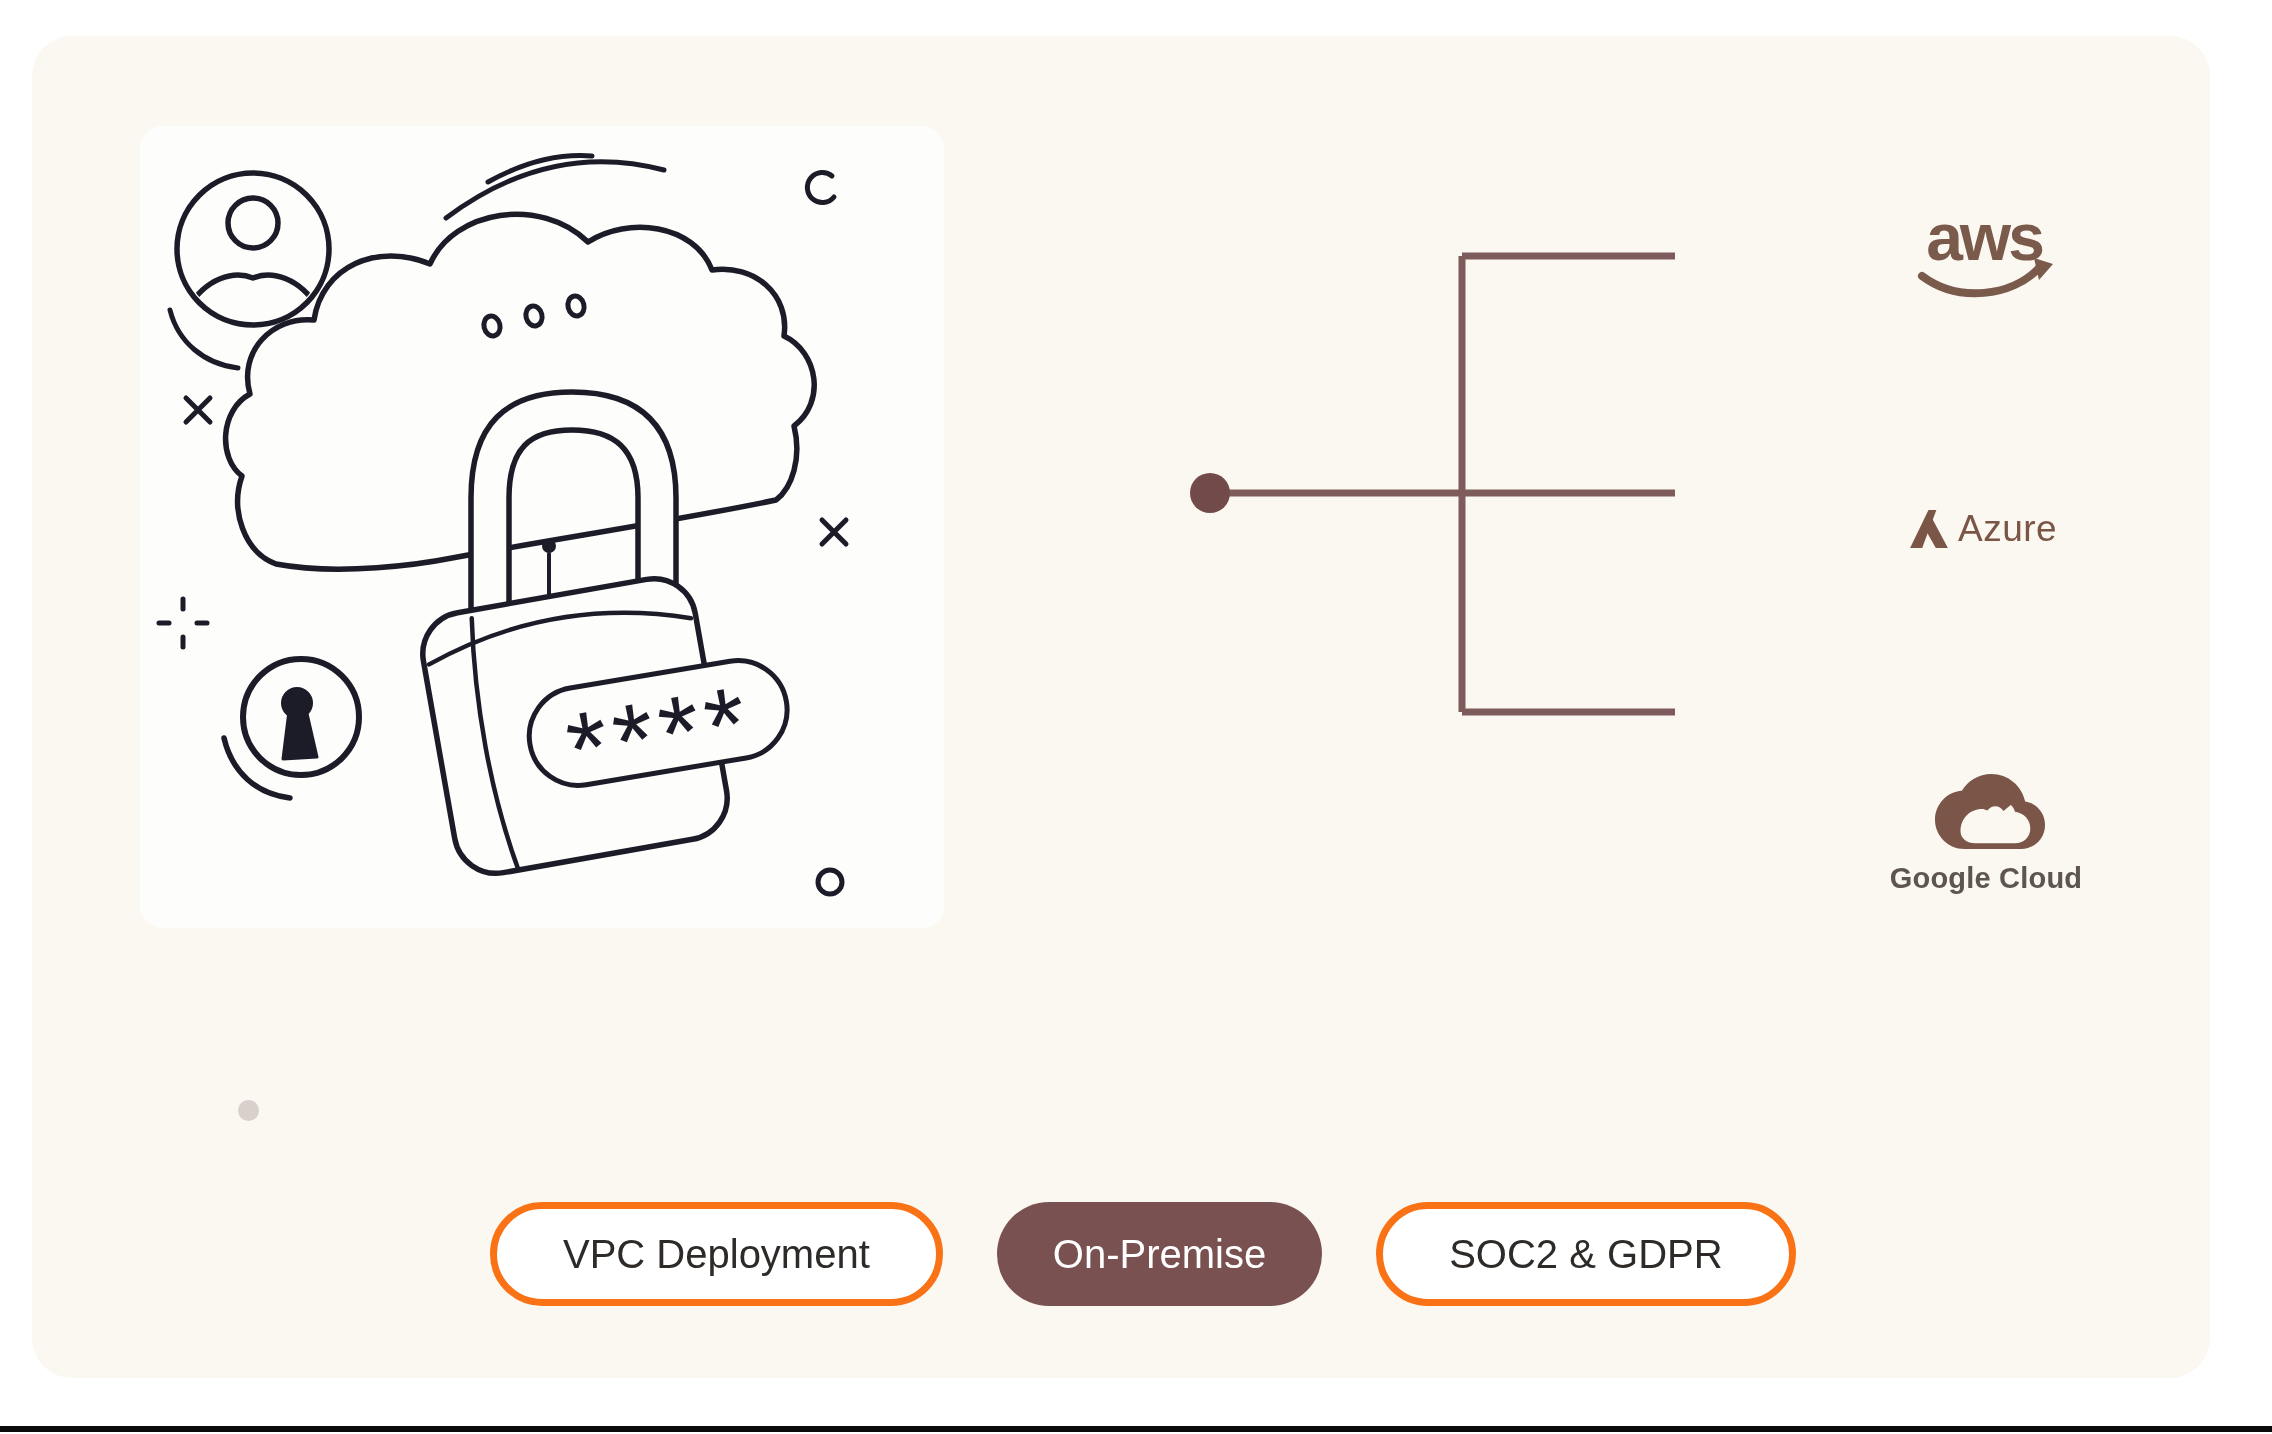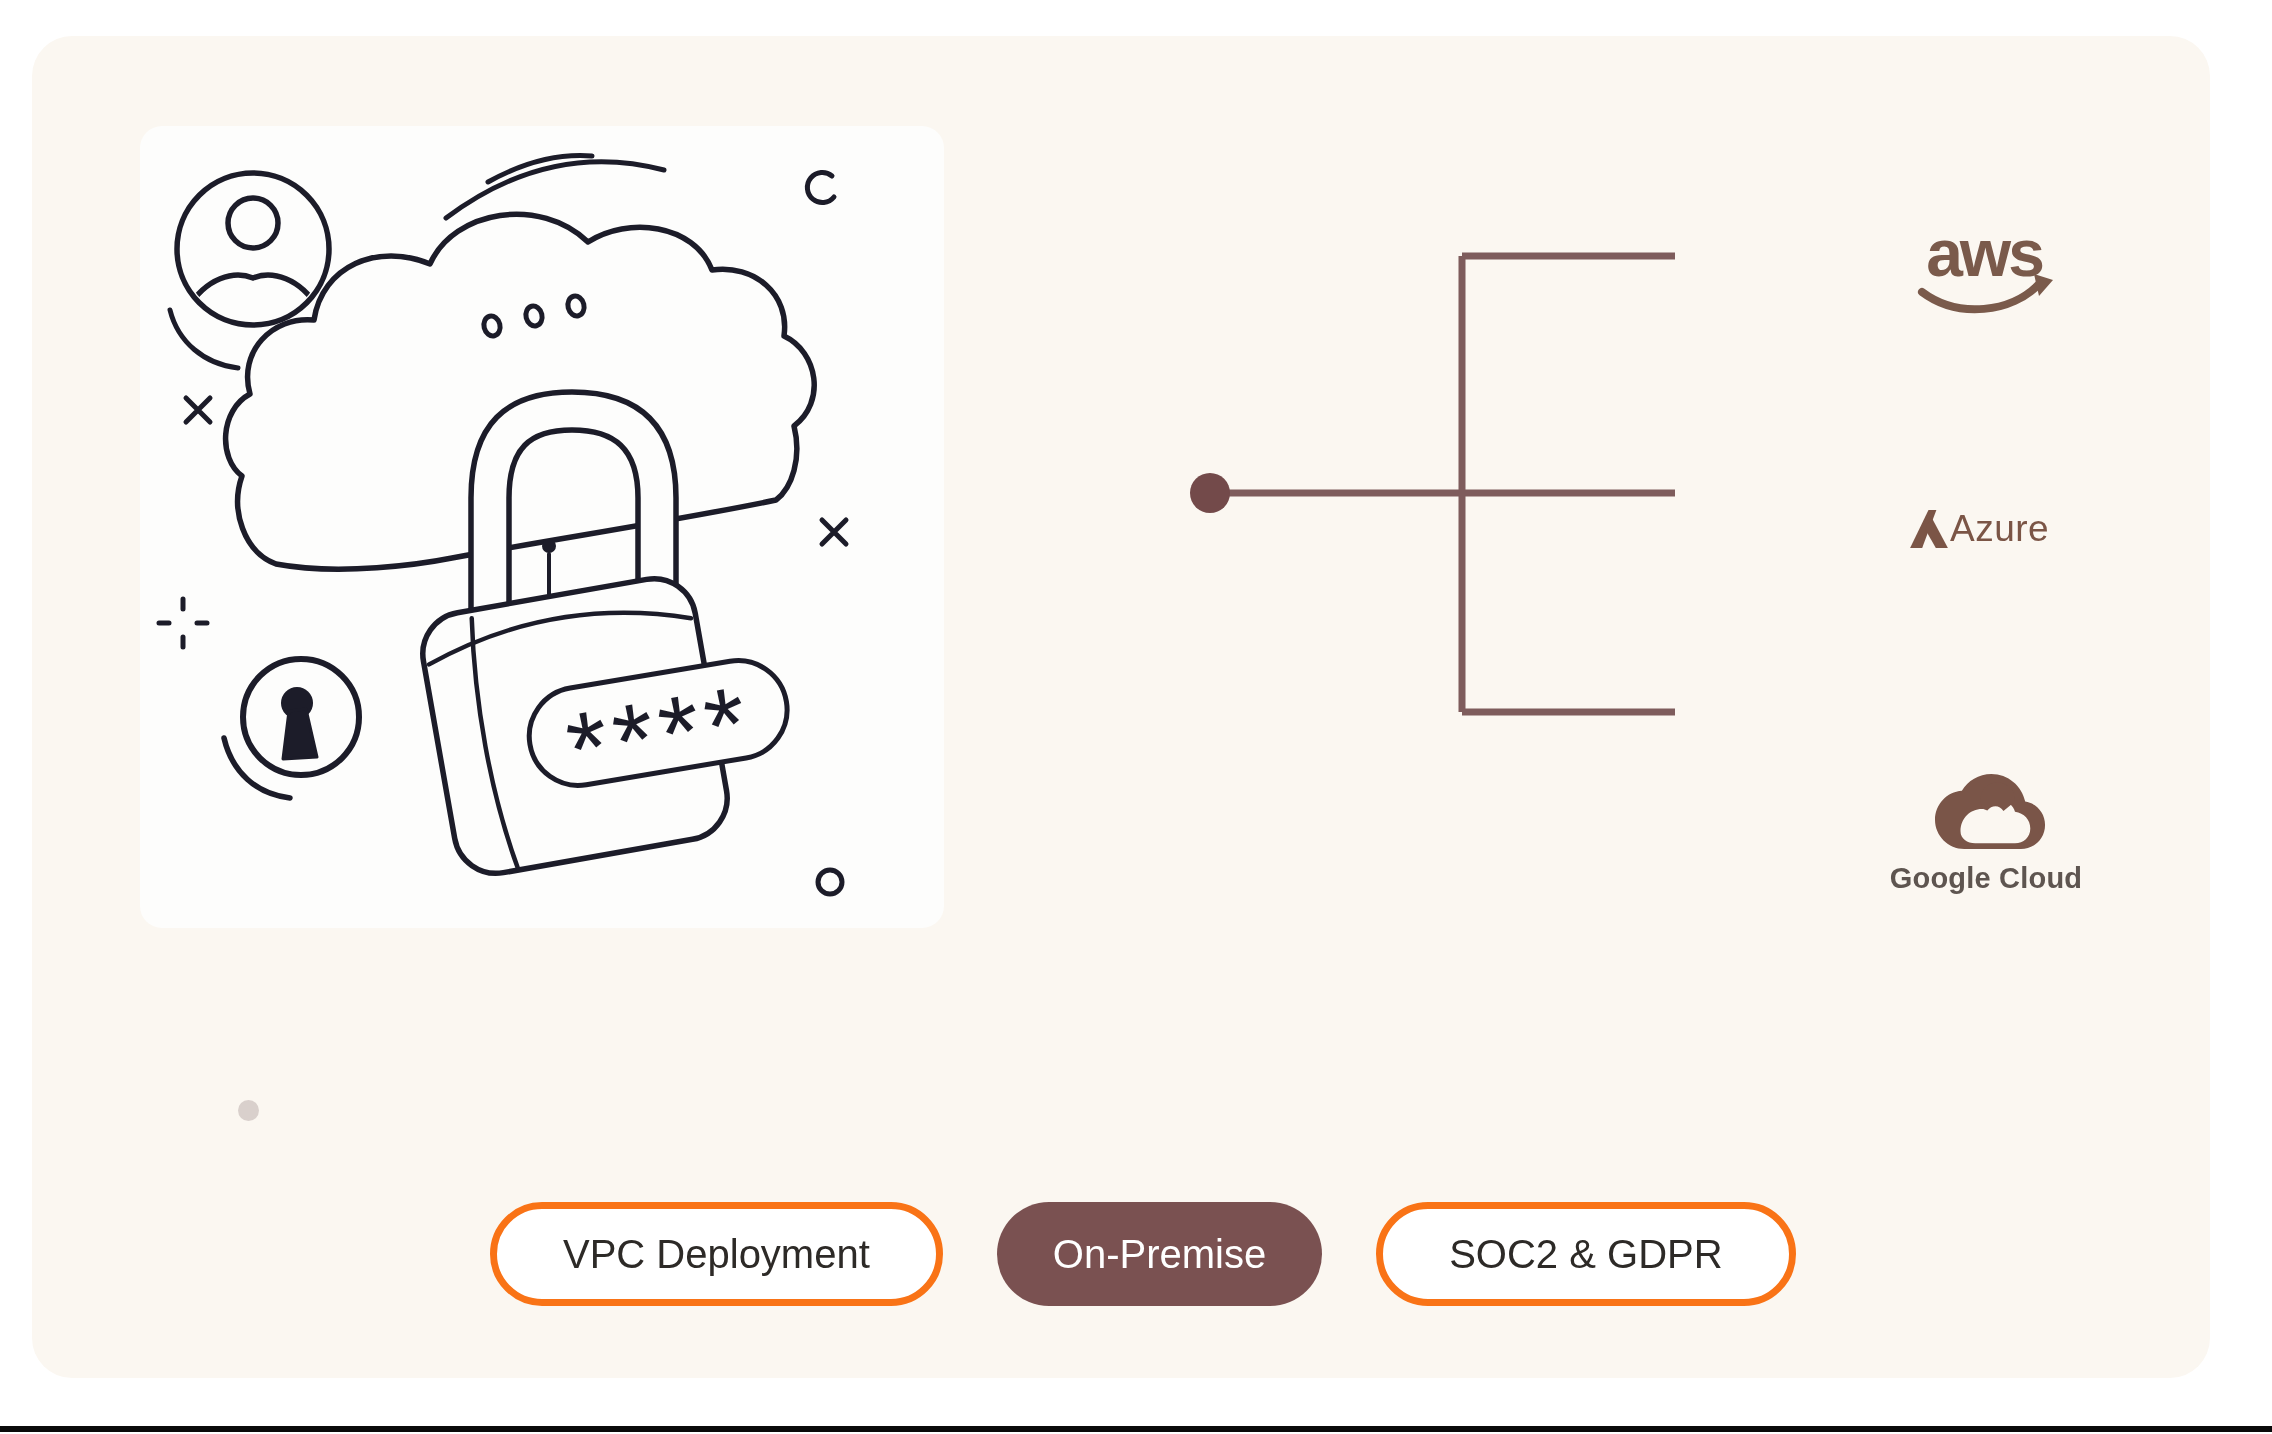--- a/index.html
+++ b/index.html
@@ -11,22 +11,22 @@
   .panel{left:32px;top:36px;width:2178px;height:1342px;background:#fbf7f1;border-radius:40px;}
 
   
   .illus-card{left:140px;top:126px;width:804px;height:802px;background:#fdfdfc;border-radius:22px;}
   .illus-card svg{display:block;width:804px;height:802px;}
 
   
   .connector{left:1180px;top:240px;width:520px;height:500px;}
 
   
-  .logo-aws{left:1906px;top:222px;width:156px;height:106px;}
-  .logo-azure{left:1908px;top:504px;width:190px;height:50px;display:flex;align-items:center;gap:0;}
+  .logo-aws{left:1906px;top:206px;width:156px;height:106px;}
+  .logo-azure{left:1908px;top:504px;width:190px;height:50px;display:flex;align-items:center;gap:8px;}
   .azure-label{font-size:37px;color:#7b5546;letter-spacing:.5px;}
   .logo-gc{left:1886px;top:760px;width:200px;height:160px;display:flex;flex-direction:column;align-items:center;}
   .gc-label{font-size:29px;font-weight:700;color:#5e5550;letter-spacing:.2px;}
 
   
   .tags{left:490px;top:1202px;display:flex;gap:54px;align-items:center;}
   .pill{height:104px;border-radius:52px;display:flex;align-items:center;justify-content:center;
         font-size:40px;font-weight:500;white-space:nowrap;box-sizing:border-box;cursor:pointer;}
   .pill.plain{background:#ffffff;border:7px solid #f97316;color:#2d2a27;padding:0 66px;}
   .pill.active{background:#7a5151;border:none;color:#ffffff;padding:8px 56px;}

